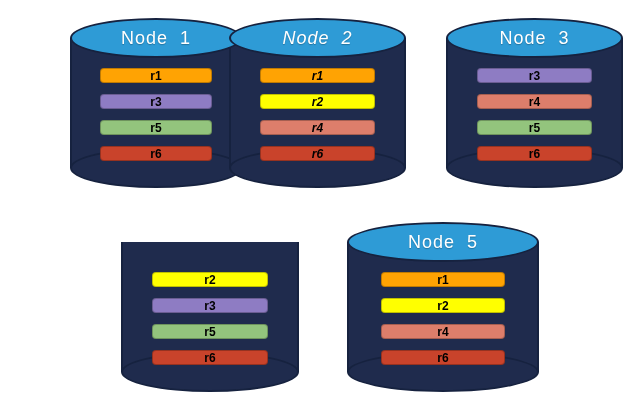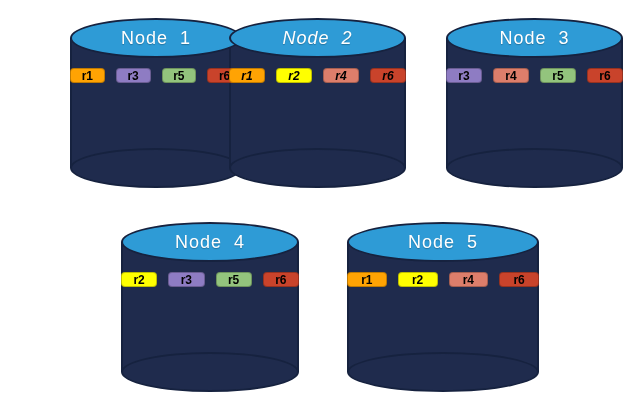--- a/index.html
+++ b/index.html
@@ -38,21 +38,21 @@
   }
   .node-title {
     color:var(--title-color);
     font-size:18px;
     letter-spacing:1px;
     white-space:pre;
     text-shadow:0 1px 1px rgba(0,0,0,0.25);
   }
   .bars {
     position:absolute; left:0; right:0; top:50px;
-    display:flex; flex-direction:row; align-items:center; gap:11px;
+    display:flex; flex-direction:column; align-items:center; gap:11px;
     z-index:3;
   }
   .bar {
     width:65%; height:15px;
     border-radius:4px;
     border:1px solid rgba(0,0,0,0.25);
     box-sizing:border-box;
     display:flex; align-items:center; justify-content:center;
   }
   .bar span {
@@ -127,23 +127,20 @@
         </div>
       <div class="bar" style="background: rgb(201, 67, 43);">
         <span>r6</span>
         </div>
     </div>
   </div>
 
   <div class="cylinder n4">
     <div class="cyl-side"></div>
     <div class="cyl-bottom"></div>
-    <div class="cyl-top">
-      <span class="node-title">Node  4</span>
-    </div>
     <div class="bars">
       <div class="bar" style="background: rgb(255, 255, 0);">
         <span>r2</span>
         </div>
       <div class="bar" style="background: rgb(142, 124, 195);">
         <span>r3</span>
         </div>
       <div class="bar" style="background: rgb(147, 196, 125);">
         <span>r5</span>
         </div>

